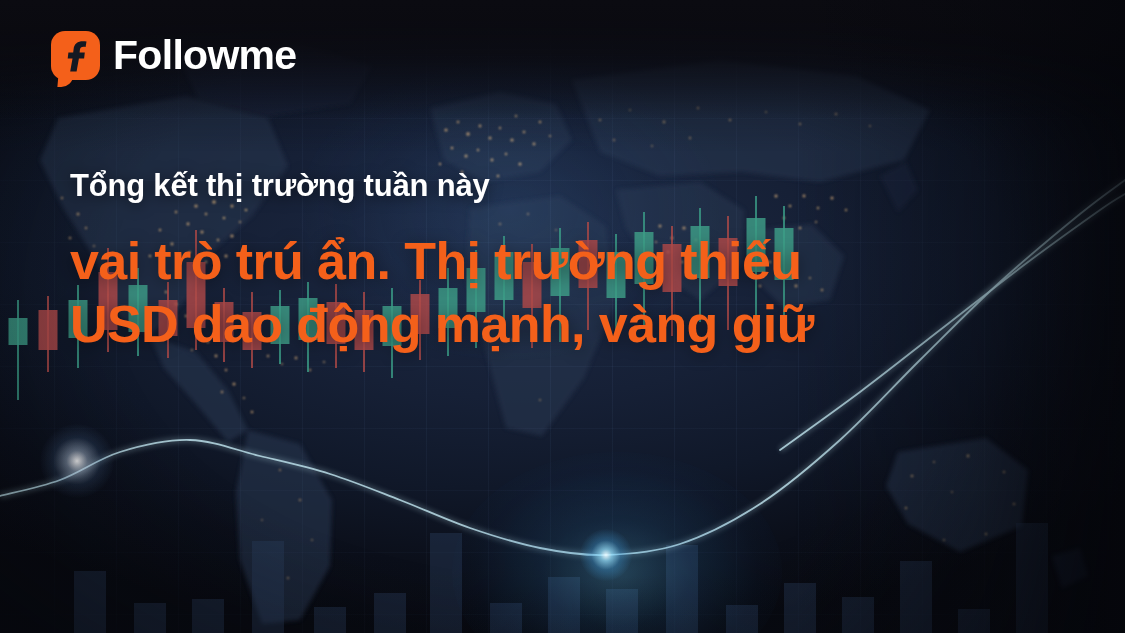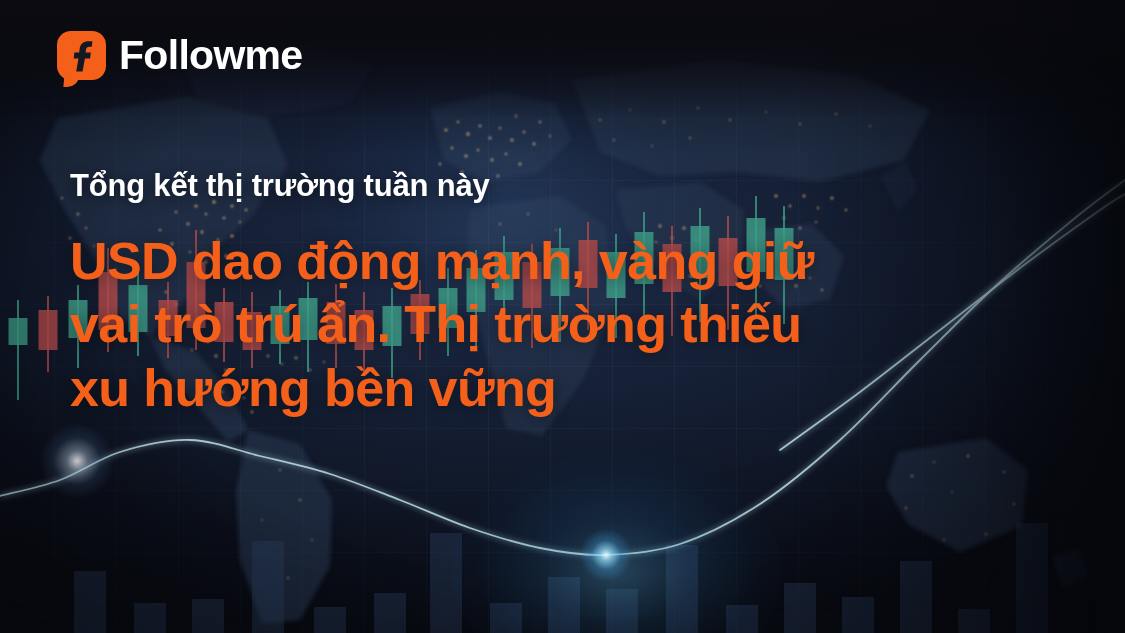--- a/index.html
+++ b/index.html
@@ -85,21 +85,21 @@
   .glow-upper {
     width:420px; height:300px; left:300px; top:60px;
     background:radial-gradient(ellipse at center, rgba(70,120,180,.18) 0%, rgba(45,85,140,.07) 48%, transparent 76%);
   }
 
   
   .content { position:absolute; inset:0; z-index:6; }
 
   
   .logo-row {
-    position:absolute; left:57px; top:31px;
+    position:absolute; left:51px; top:31px;
     display:flex; align-items:center; gap:13px;
   }
   .logo-mark {
     position:relative;
     width:49px; height:49px;
     background:#F4601A;
     border-radius:14px 14px 14px 14px;
     display:flex; align-items:center; justify-content:center;
     flex:none;
   }
@@ -477,20 +477,19 @@
         <svg width="26" height="32" viewBox="0 0 26 32" aria-hidden="true">
           <path d="M23.5 1.5 C16.5 0.2 11.2 2.4 10.6 9.2 L10.2 12.4 L5.4 12.4 L4.7 18.6 L9.5 18.6 L7.2 31.6 L13.6 31.6 L15.9 18.6 L21.1 18.6 L21.8 12.4 L16.6 12.4 L16.9 9.8 C17.2 7.2 18.7 6.4 22.6 6.9 Z" fill="#141822"></path>
         </svg>
       </div>
       <span class="logo-word">Followme</span>
     </div>
 
     <div class="headline-block">
       <div class="kicker">Tổng kết thị trường tuần này</div>
       <h1 class="headline">
+        <span class="hl-line">vai trò trú ẩn. Thị trường thiếu</span>
         <span class="hl-line">USD dao động mạnh, vàng giữ</span>
-        <span class="hl-line">vai trò trú ẩn. Thị trường thiếu</span>
-        <span class="hl-line">xu hướng bền vững</span>
       </h1>
     </div>
 
   </div>
 </div>
 
 </body></html>

